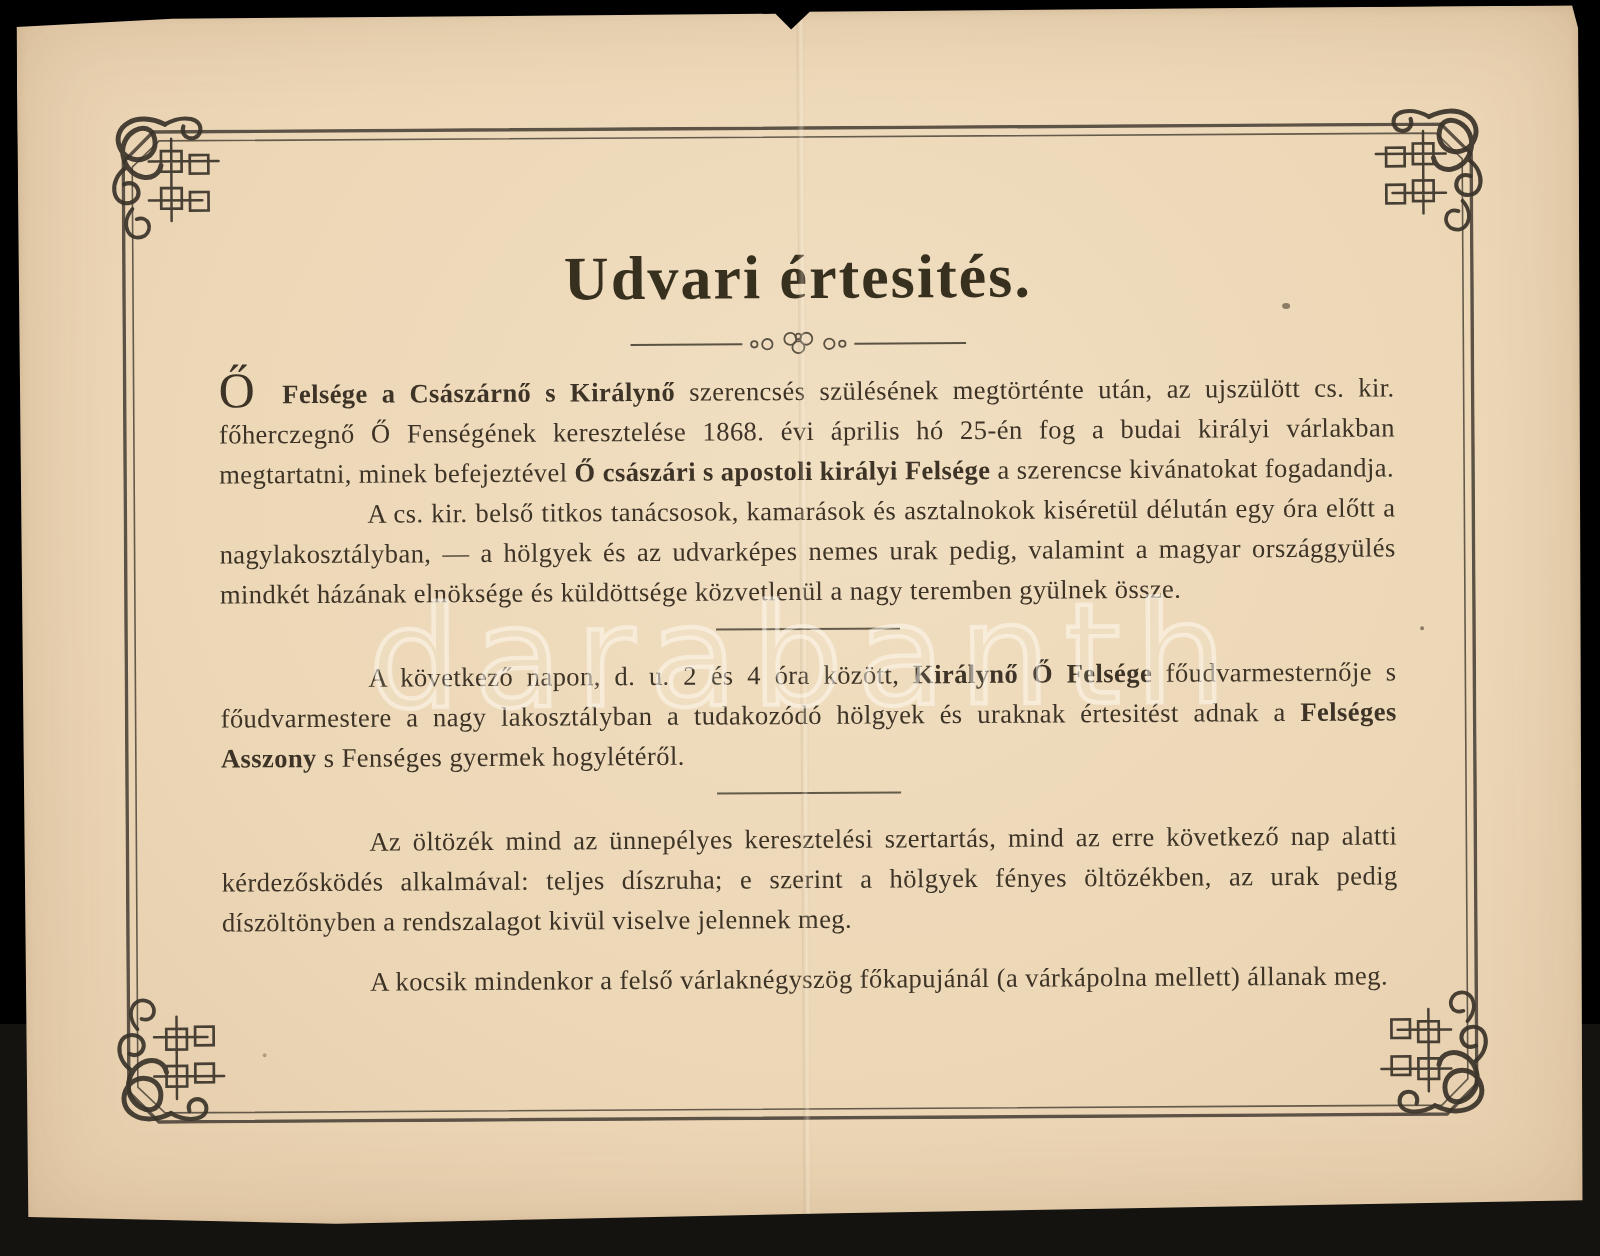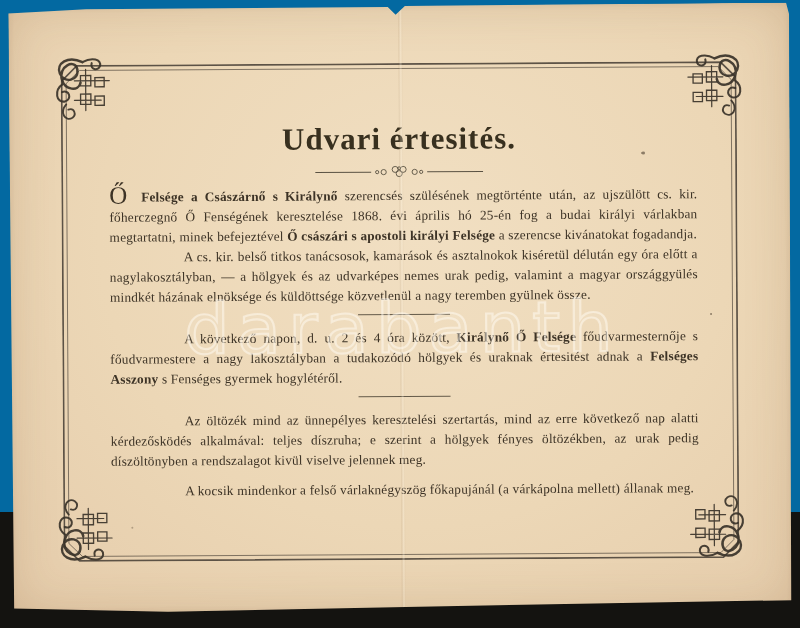--- a/index.html
+++ b/index.html
@@ -8,21 +8,21 @@
     background: #141310;
     width: 800px;
     height: 628px;
     overflow: hidden;
     font-family: "Liberation Serif", "DejaVu Serif", serif;
   }
   .stage {
     position: relative;
     width: 800px;
     height: 512px;
-    background: #0369a1;
+    background: #000000;
   }
   .paper {
     position: absolute;
     left: 10px;
     top: 5px;
     width: 781px;
     height: 606px;
     background:
       radial-gradient(ellipse at 52% 38%, #f1dfc2 0%, #ecd7b6 55%, #e5ccab 100%);
     box-shadow:

